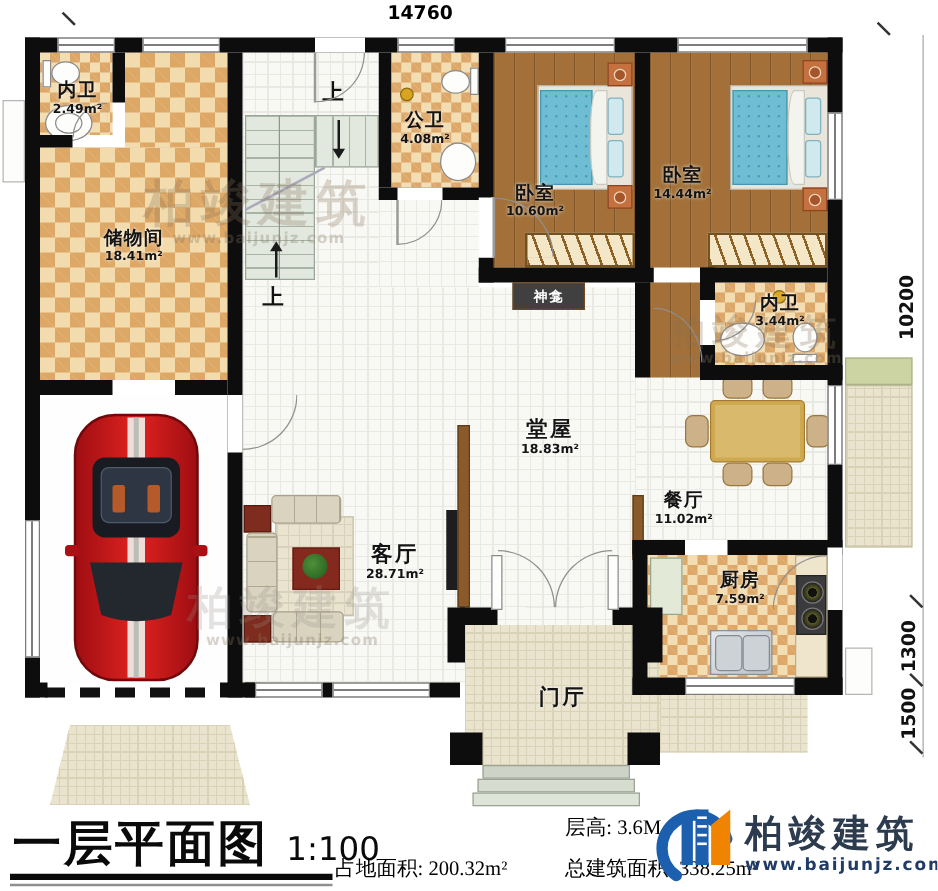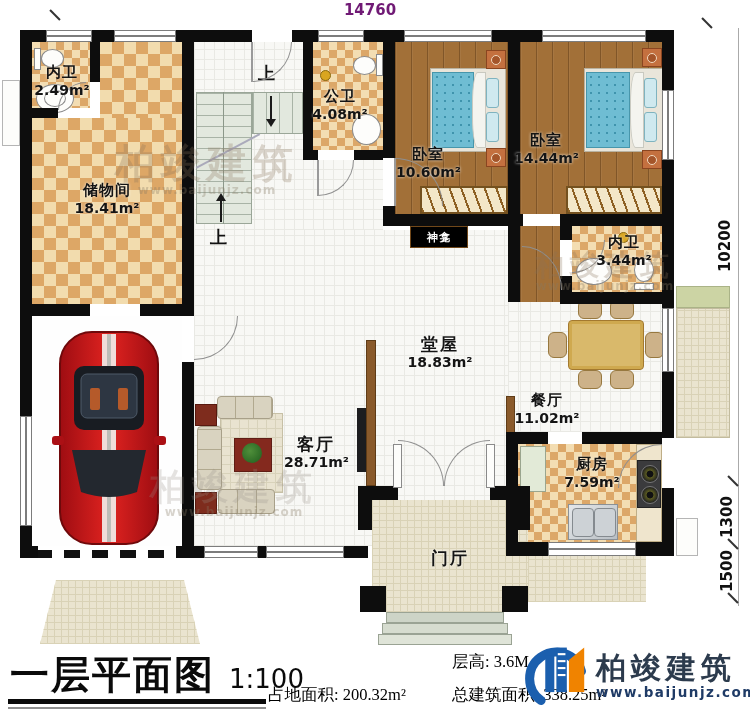--- a/index.html
+++ b/index.html
@@ -34,23 +34,23 @@
                      repeating-linear-gradient(90deg,#d9d2b6 0 1px,transparent 1px 7px);}
   .stairf{position:absolute;background-color:#e2e8de;
     background-image:repeating-linear-gradient(180deg,#a8b3a6 0 1px,transparent 1px 11px);border:1px solid #9aa698;box-sizing:border-box;}
   .stairl{position:absolute;background-color:#e2e8de;
     background-image:repeating-linear-gradient(90deg,#a8b3a6 0 1px,transparent 1px 13px);border:1px solid #9aa698;box-sizing:border-box;}
   .hatch{position:absolute;background-color:#f3e7c8;border:2px solid #74511f;box-sizing:border-box;
     background-image:repeating-linear-gradient(70deg,#8d6023 0 2px,transparent 2px 11px);}
   .rlabel{position:absolute;text-align:center;line-height:1.18;color:#141414;pointer-events:none;
     text-shadow:0 0 3px rgba(255,255,255,.85);}
   .rlabel .nm{display:block;font-weight:bold;font-size:15px;letter-spacing:1px;}
-  .rlabel .ar{display:block;font-weight:bold;font-size:14px;}
+  .rlabel .ar{display:block;font-weight:bold;font-size:10px;}
   .rlabel.lg .nm{font-size:17px;letter-spacing:2px;}
-  .dimtxt{position:absolute;font-weight:bold;font-size:15px;color:#701a75;text-align:center;}
+  .dimtxt{position:absolute;font-weight:bold;font-size:15px;color:#000000;}
   .vdim{position:absolute;display:flex;align-items:center;justify-content:center;}
   .vdim span{transform:rotate(-90deg);font-weight:bold;font-size:15px;white-space:nowrap;}
   .tick{position:absolute;width:14px;height:2px;background:#333;transform:rotate(45deg);}
   .chair{position:absolute;background:#cdb289;border:1px solid #97783f;border-radius:6px;}
   .nstand{position:absolute;background:#c4703f;border:1px solid #8a4520;box-sizing:border-box;
     display:flex;align-items:center;justify-content:center;}
   .nstand i{width:8px;height:8px;border:1.5px solid #f0d9c0;border-radius:50%;background:#a4552a;}
   .fix{position:absolute;background:#fdfdfb;border:1.5px solid #8a8a8a;box-sizing:border-box;}
   .wm{position:absolute;color:rgba(135,115,90,.28);font-weight:bold;pointer-events:none;line-height:1.05;
       text-align:center;letter-spacing:6px;}
@@ -283,21 +283,21 @@
   <div class="leaf" style="left:394px;top:158px;width:2px;height:48px;"></div>
   <div class="arc tr" style="left:522px;top:246px;width:40px;height:44px;"></div>
   <div class="arc br" style="left:572px;top:240px;width:33px;height:33px;"></div>
   <div class="arc br" style="left:194px;top:316px;width:44px;height:44px;"></div>
   <div class="arc tl" style="left:618px;top:444px;width:44px;height:44px;"></div>
   <div class="arc tr" style="left:398px;top:440px;width:46px;height:46px;"></div>
   <div class="arc tl" style="left:444px;top:440px;width:46px;height:46px;"></div>
   <div class="fix" style="left:393px;top:444px;width:9px;height:44px;border-width:1px;"></div>
   <div class="fix" style="left:486px;top:444px;width:9px;height:44px;border-width:1px;"></div>
 
-  <div class="abs" style="left:410px;top:226px;width:58px;height:22px;background:#000000;border:1px solid #71481a;box-sizing:border-box;display:flex;align-items:center;justify-content:center;">
+  <div class="abs" style="left:410px;top:226px;width:58px;height:22px;background:#404040;border:1px solid #71481a;box-sizing:border-box;display:flex;align-items:center;justify-content:center;">
     <span style="color:#fff;font-weight:bold;font-size:11px;letter-spacing:1px;">神龛</span>
   </div>
 
   <div class="wm" style="left:115px;top:142px;font-size:40px;">
     <span>柏竣建筑</span><small>www.baijunjz.com</small>
   </div>
   <div class="wm" style="left:150px;top:468px;font-size:36px;color:rgba(150,145,135,.25);">
     <span>柏竣建筑</span><small>www.baijunjz.com</small>
   </div>
   <div class="wm" style="left:535px;top:250px;font-size:29px;">

